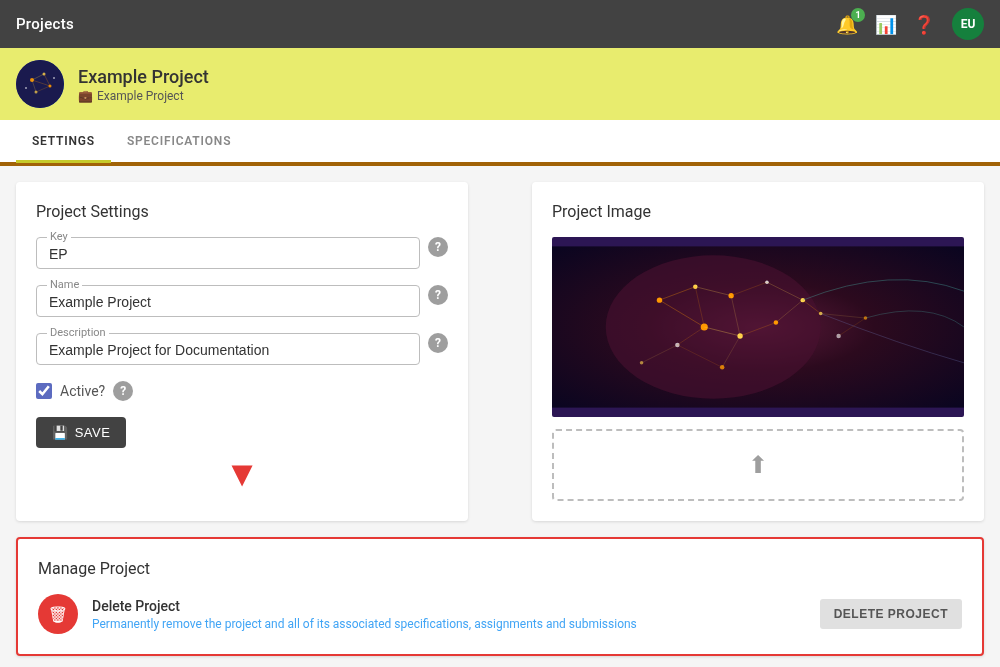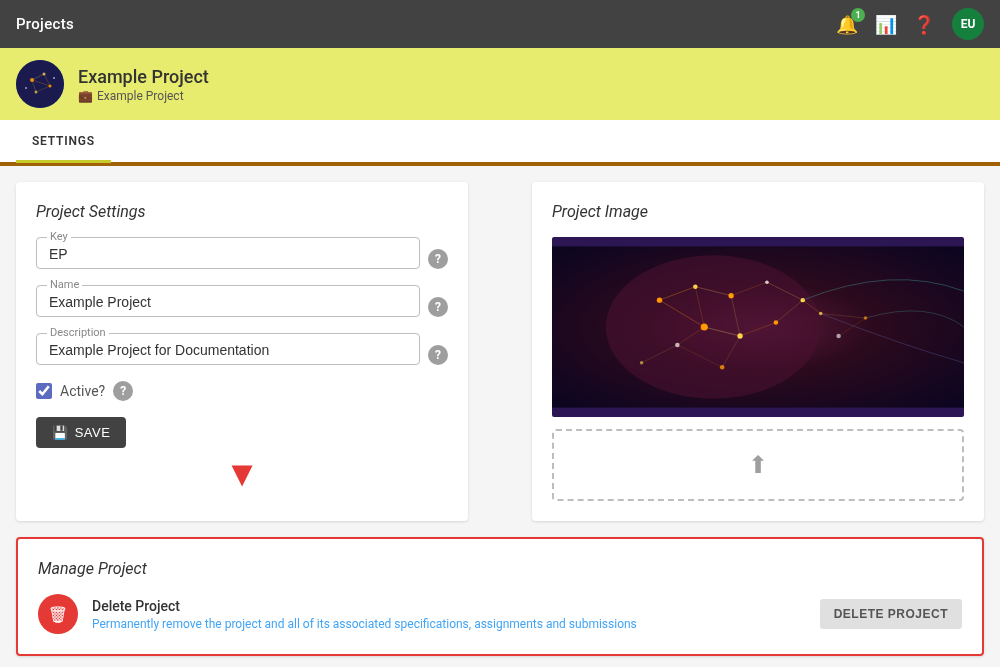--- a/index.html
+++ b/index.html
@@ -158,29 +158,28 @@
     .image-card {
       flex: 1;
       min-width: 0;
       margin-left: 48px;
     }
     .card-title {
       font-size: 16px;
       font-weight: 400;
       margin-bottom: 16px;
       color: #333;
-      font-style: italic;
     }
 
     
     .field-group {
       position: relative;
       margin-bottom: 16px;
       display: flex;
-      align-items: flex-end;
+      align-items: flex-start;
       gap: 8px;
     }
     .field-wrapper {
       flex: 1;
       position: relative;
       border: 1px solid #bdbdbd;
       border-radius: 4px;
       padding: 8px 12px 6px;
     }
     .field-label {
@@ -388,20 +387,21 @@
     <div class="project-banner-title">Example Project</div>
     <div class="project-banner-breadcrumb">
       <span class="briefcase-icon">💼</span>
       <span>Example Project</span>
     </div>
   </div>
 </div>
 
 <div class="tabs-bar">
   <div class="tab active">SETTINGS</div>
+  <div class="tab">SPECIFICATIONS</div>
 </div>
 
 <div class="main-content">
 
   <div class="top-row">
 
     <div class="card settings-card">
       <div class="card-title">Project Settings</div>
 
       <div class="field-group">

